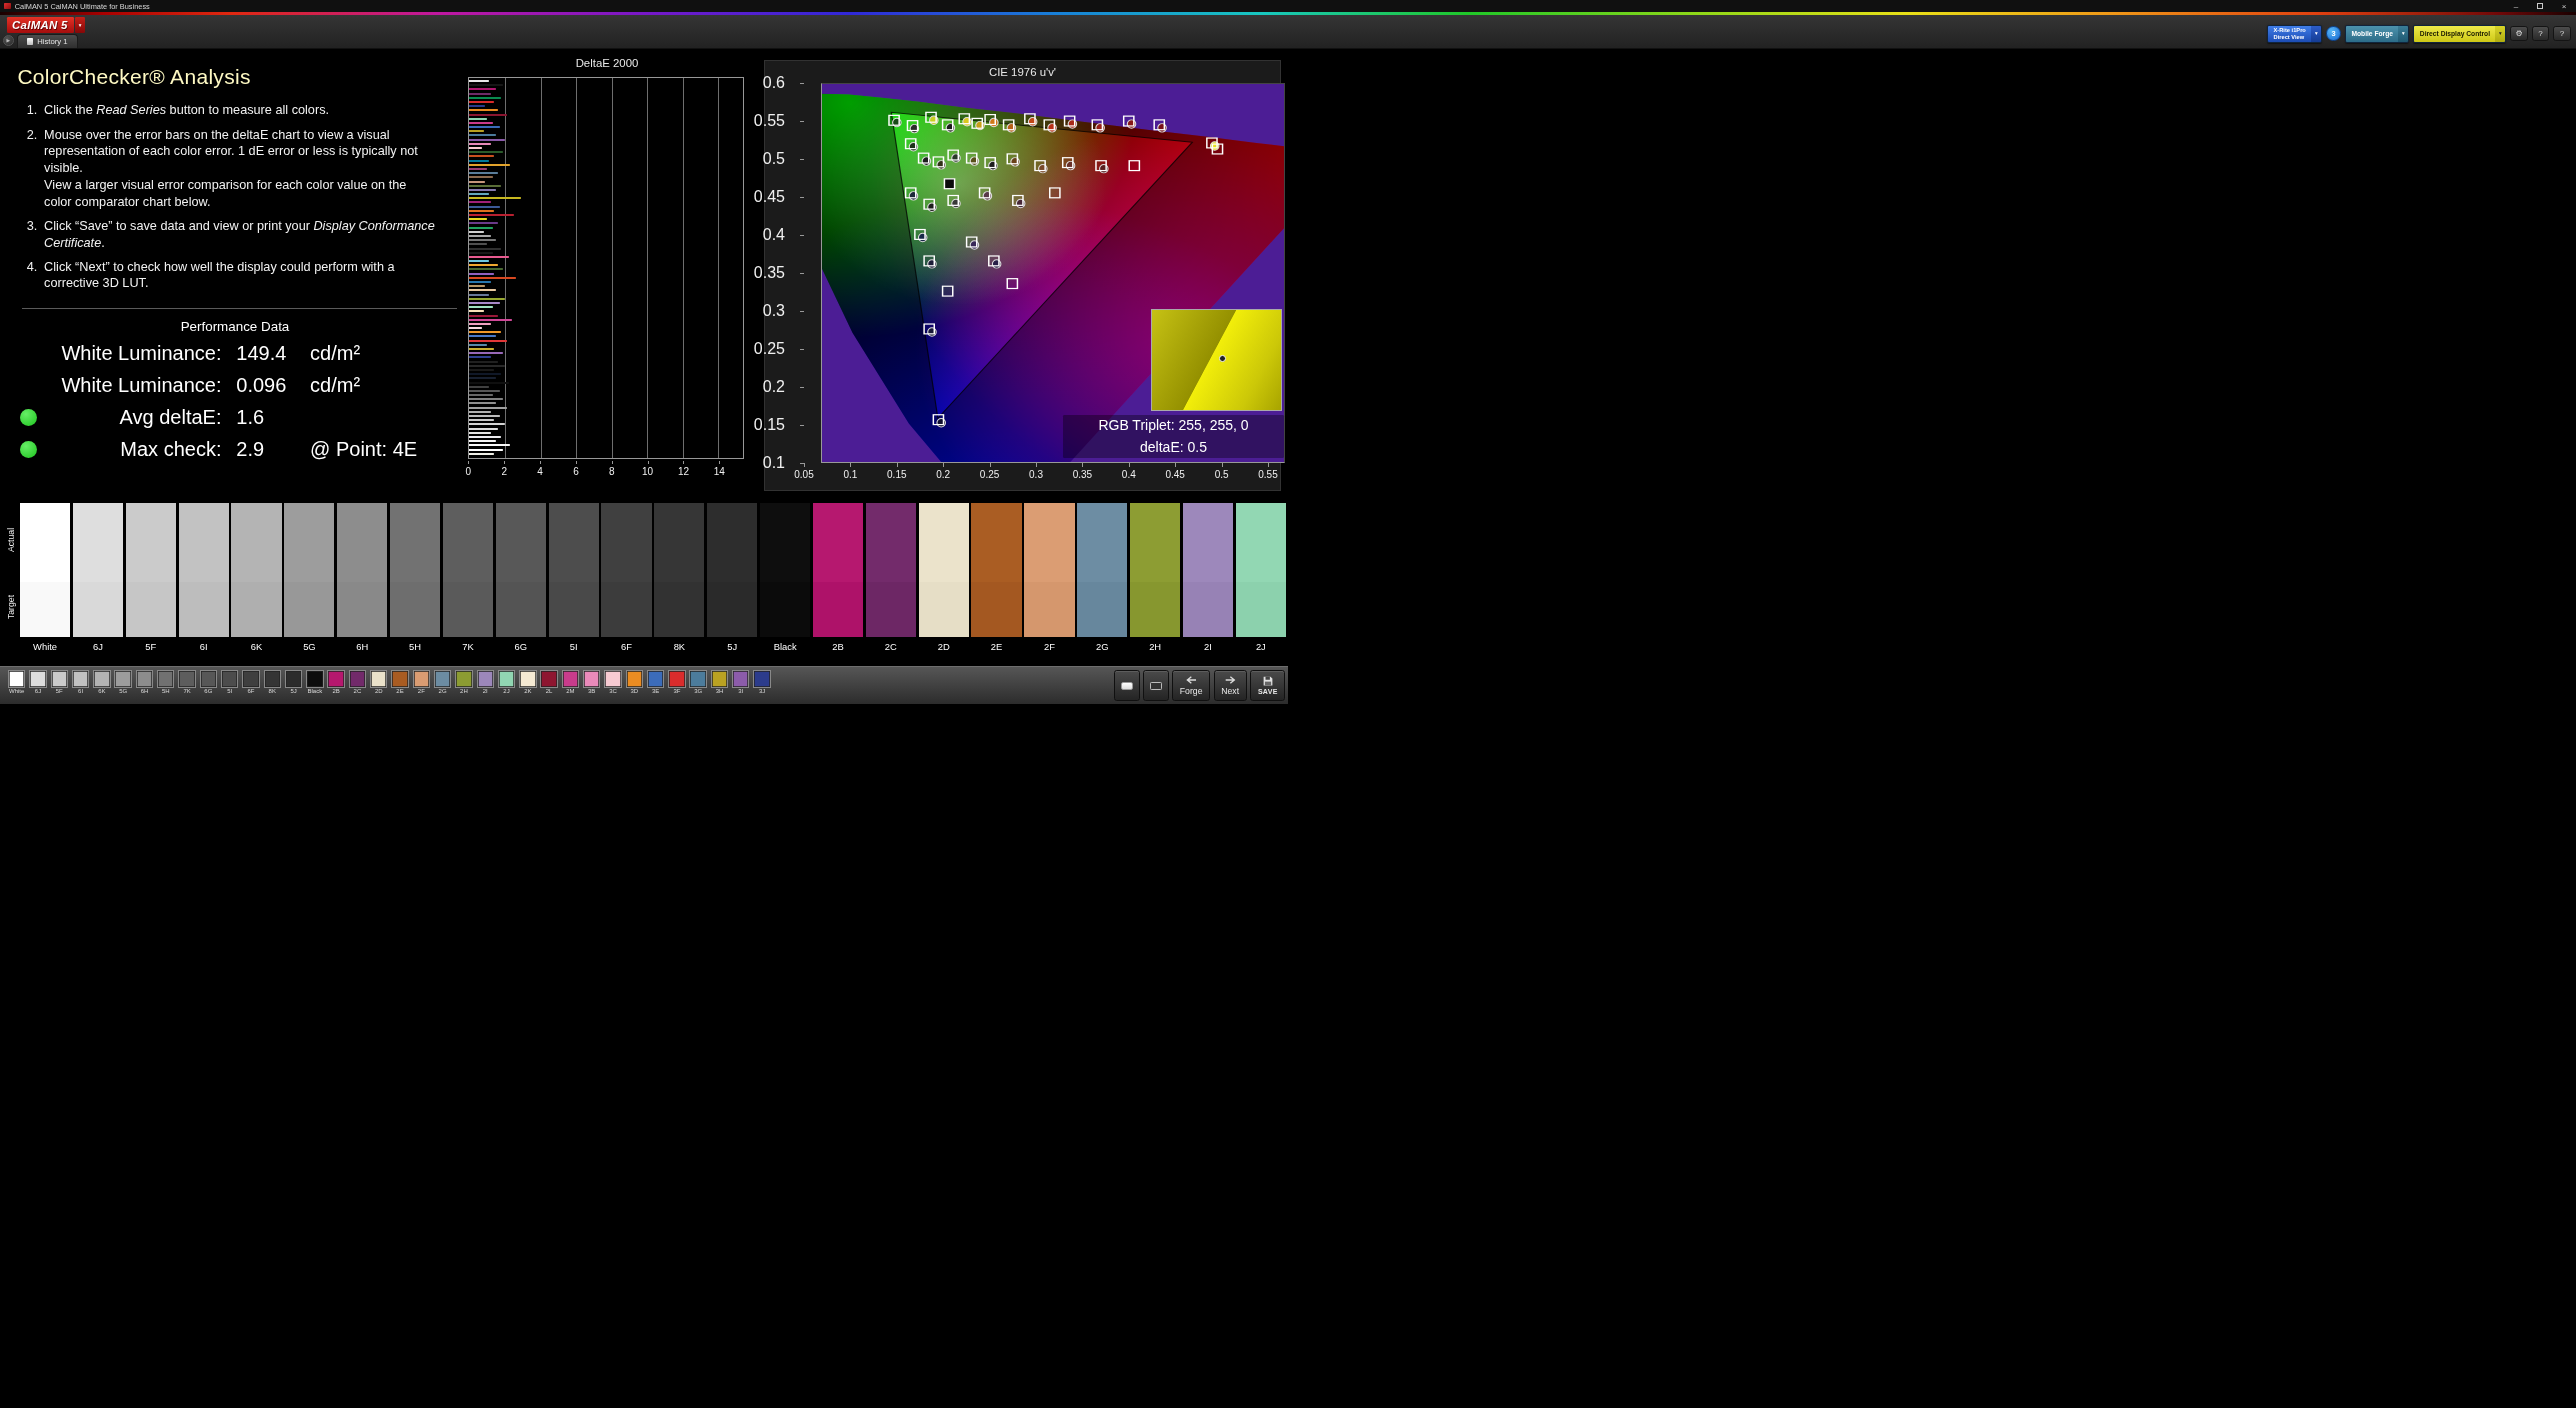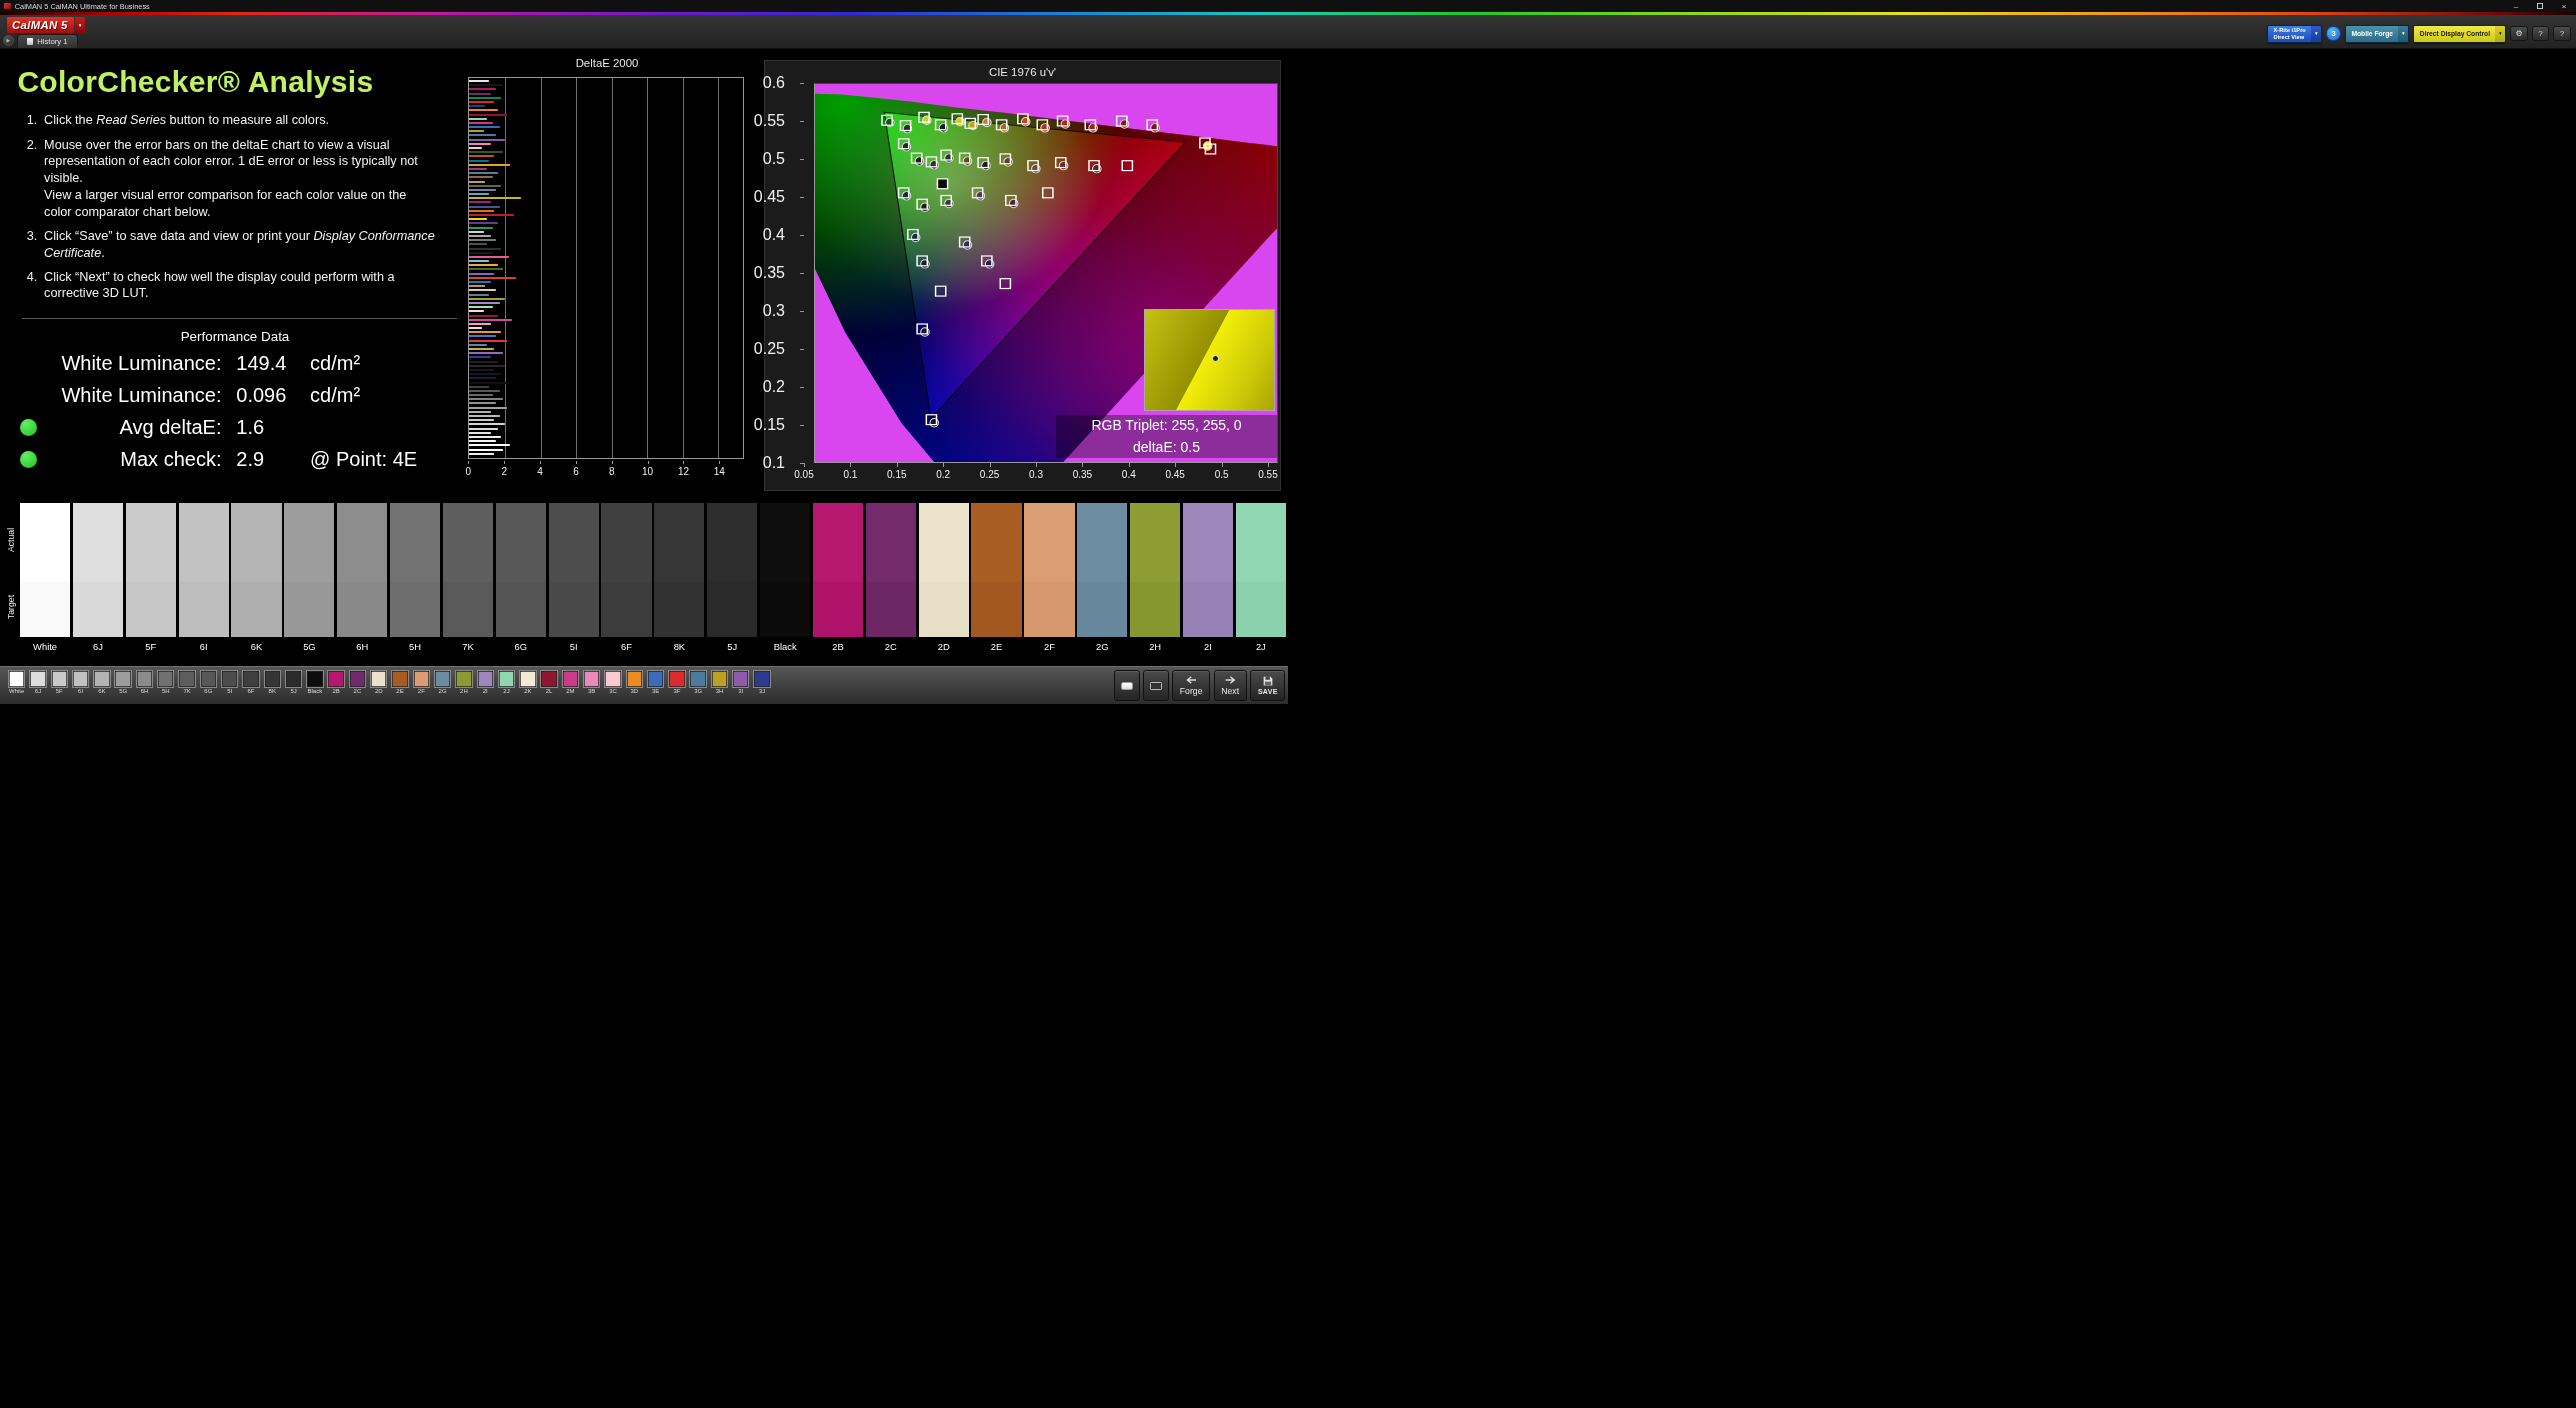--- a/index.html
+++ b/index.html
@@ -33,21 +33,21 @@
 .source .body{background:linear-gradient(#4c92ac,#2c6c88)}
 .source-line{font-size:6.7px;color:#fff;font-weight:bold;white-space:nowrap}
 .source .drop-caret{background:linear-gradient(#3a7c96,#1e5870)}
 .display .body{background:linear-gradient(#eeea4a,#cec816)}
 .display-line{font-size:6.7px;color:#1a1a00;font-weight:bold;white-space:nowrap}
 .display .drop-caret{background:linear-gradient(#d8d428,#b0ac10);color:#222}
 .hdr-btn{width:17.4px;height:15.4px;border-radius:2.7px;background:linear-gradient(#4c4c4c,#292929);border:0.7px solid #141414;color:#ddd;font-size:8px;display:flex;align-items:center;justify-content:center}
 
 .main{position:absolute;top:49px;left:0;width:1288px;height:451px;background:#000}
 .instructions{position:absolute;left:0;top:0;width:463px;height:451px}
-.page-title{margin:16px 0 0 17.4px;font-size:30px;font-weight:bold;color:#bef264;letter-spacing:0.3px}
+.page-title{margin:16px 0 0 17.4px;font-size:21px;font-weight:normal;color:#fef9c3;letter-spacing:0.3px}
 .instr-list{margin:13.4px 0 0 20px;width:423px;display:flex;flex-direction:column;gap:7.4px}
 .instr-item{display:flex;gap:6.7px}
 .instr-num{width:17.4px;text-align:right;font-size:12.7px;color:#f2f2f2;flex:none;line-height:1.32}
 .instr-body{font-size:12.7px;color:#f2f2f2;line-height:1.32;width:392px}
 .it{font-style:italic}
 .divider{margin:16px 0 0 21.5px;width:435px;border-top:0.7px solid #5a5a5a}
 .perf-title{margin-top:9.4px;width:470px;text-align:center;font-size:13.4px;color:#fff}
 .perf-rows{margin:4px 0 0 10.7px}
 .perf-row{display:grid;grid-template-columns:35px 161px 59px auto;align-items:center;height:32px;column-gap:14.8px}
 .perf-dotcell{display:flex;justify-content:center}
@@ -62,21 +62,21 @@
 #deltae-grid{position:absolute;left:0;top:0;width:100%;height:100%}
 .de-grid{position:absolute;top:0;bottom:0;width:0.7px;background:#6e6e6e}
 #deltae-bars{position:absolute;left:0;top:0;width:100%;height:100%;display:flex;flex-direction:column;justify-content:space-between;padding:2px 0}
 .de-bar{height:2px;border-radius:0 0.7px 0.7px 0;min-width:1.3px}
 .de-xlabels{position:absolute;left:5.4px;top:404px;width:276px;height:17.4px}
 .de-xtick{position:absolute;width:0.7px;height:3.4px;background:#989898;top:0}
 .de-xlab{position:absolute;transform:translateX(-50%);top:4.7px;font-size:10px;color:#f0f0f0}
 
 .cie-panel{position:absolute;left:764px;top:11.4px;width:517px;height:431px;background:#1b1b1b;border:0.7px solid #323232}
 .cie-title{padding-top:4.7px}
-.cie-plot{position:absolute;left:49px;top:21.5px;width:464px;height:380px;background:#d946ef;border:0.7px solid #444;border-left-color:#999;border-bottom-color:#999}
+.cie-plot{position:absolute;left:56px;top:21.5px;width:464px;height:380px;background:#4c1d95;border:0.7px solid #444;border-left-color:#999;border-bottom-color:#999}
 #cie-svg{position:absolute;left:0;top:0;width:100%;height:100%}
 #cie-ylabels{position:absolute;left:0;top:21.5px;width:35px;height:380px}
 .cie-ylab{position:absolute;right:15px;transform:translateY(-50%);font-size:16px;color:#f0f0f0}
 .cie-ytick{position:absolute;right:-4px;width:4px;height:0.7px;background:#999}
 #cie-xlabels{position:absolute;left:39px;top:402px;width:464px;height:17.4px}
 .cie-xlab{position:absolute;transform:translateX(-50%);top:5.4px;font-size:10px;color:#f0f0f0}
 .cie-xtick{position:absolute;width:0.7px;height:4px;background:#999;top:0}
 .cie-tooltip{position:absolute;left:0;top:0;width:100%;height:100%;pointer-events:none}
 .tt-swatch{position:absolute;left:329px;top:225px;width:131px;height:102px;border:0.7px solid #aaa;background:linear-gradient(118deg,#c6c214 0%,#949000 46%,#f2ee0a 46.5%,#ccc808 78%,#a8a400 100%)}
 .tt-marker{position:absolute;left:52%;top:45%;width:6.7px;height:6.7px;border:1.3px solid #f8f8f8;border-radius:50%;background:#222}

